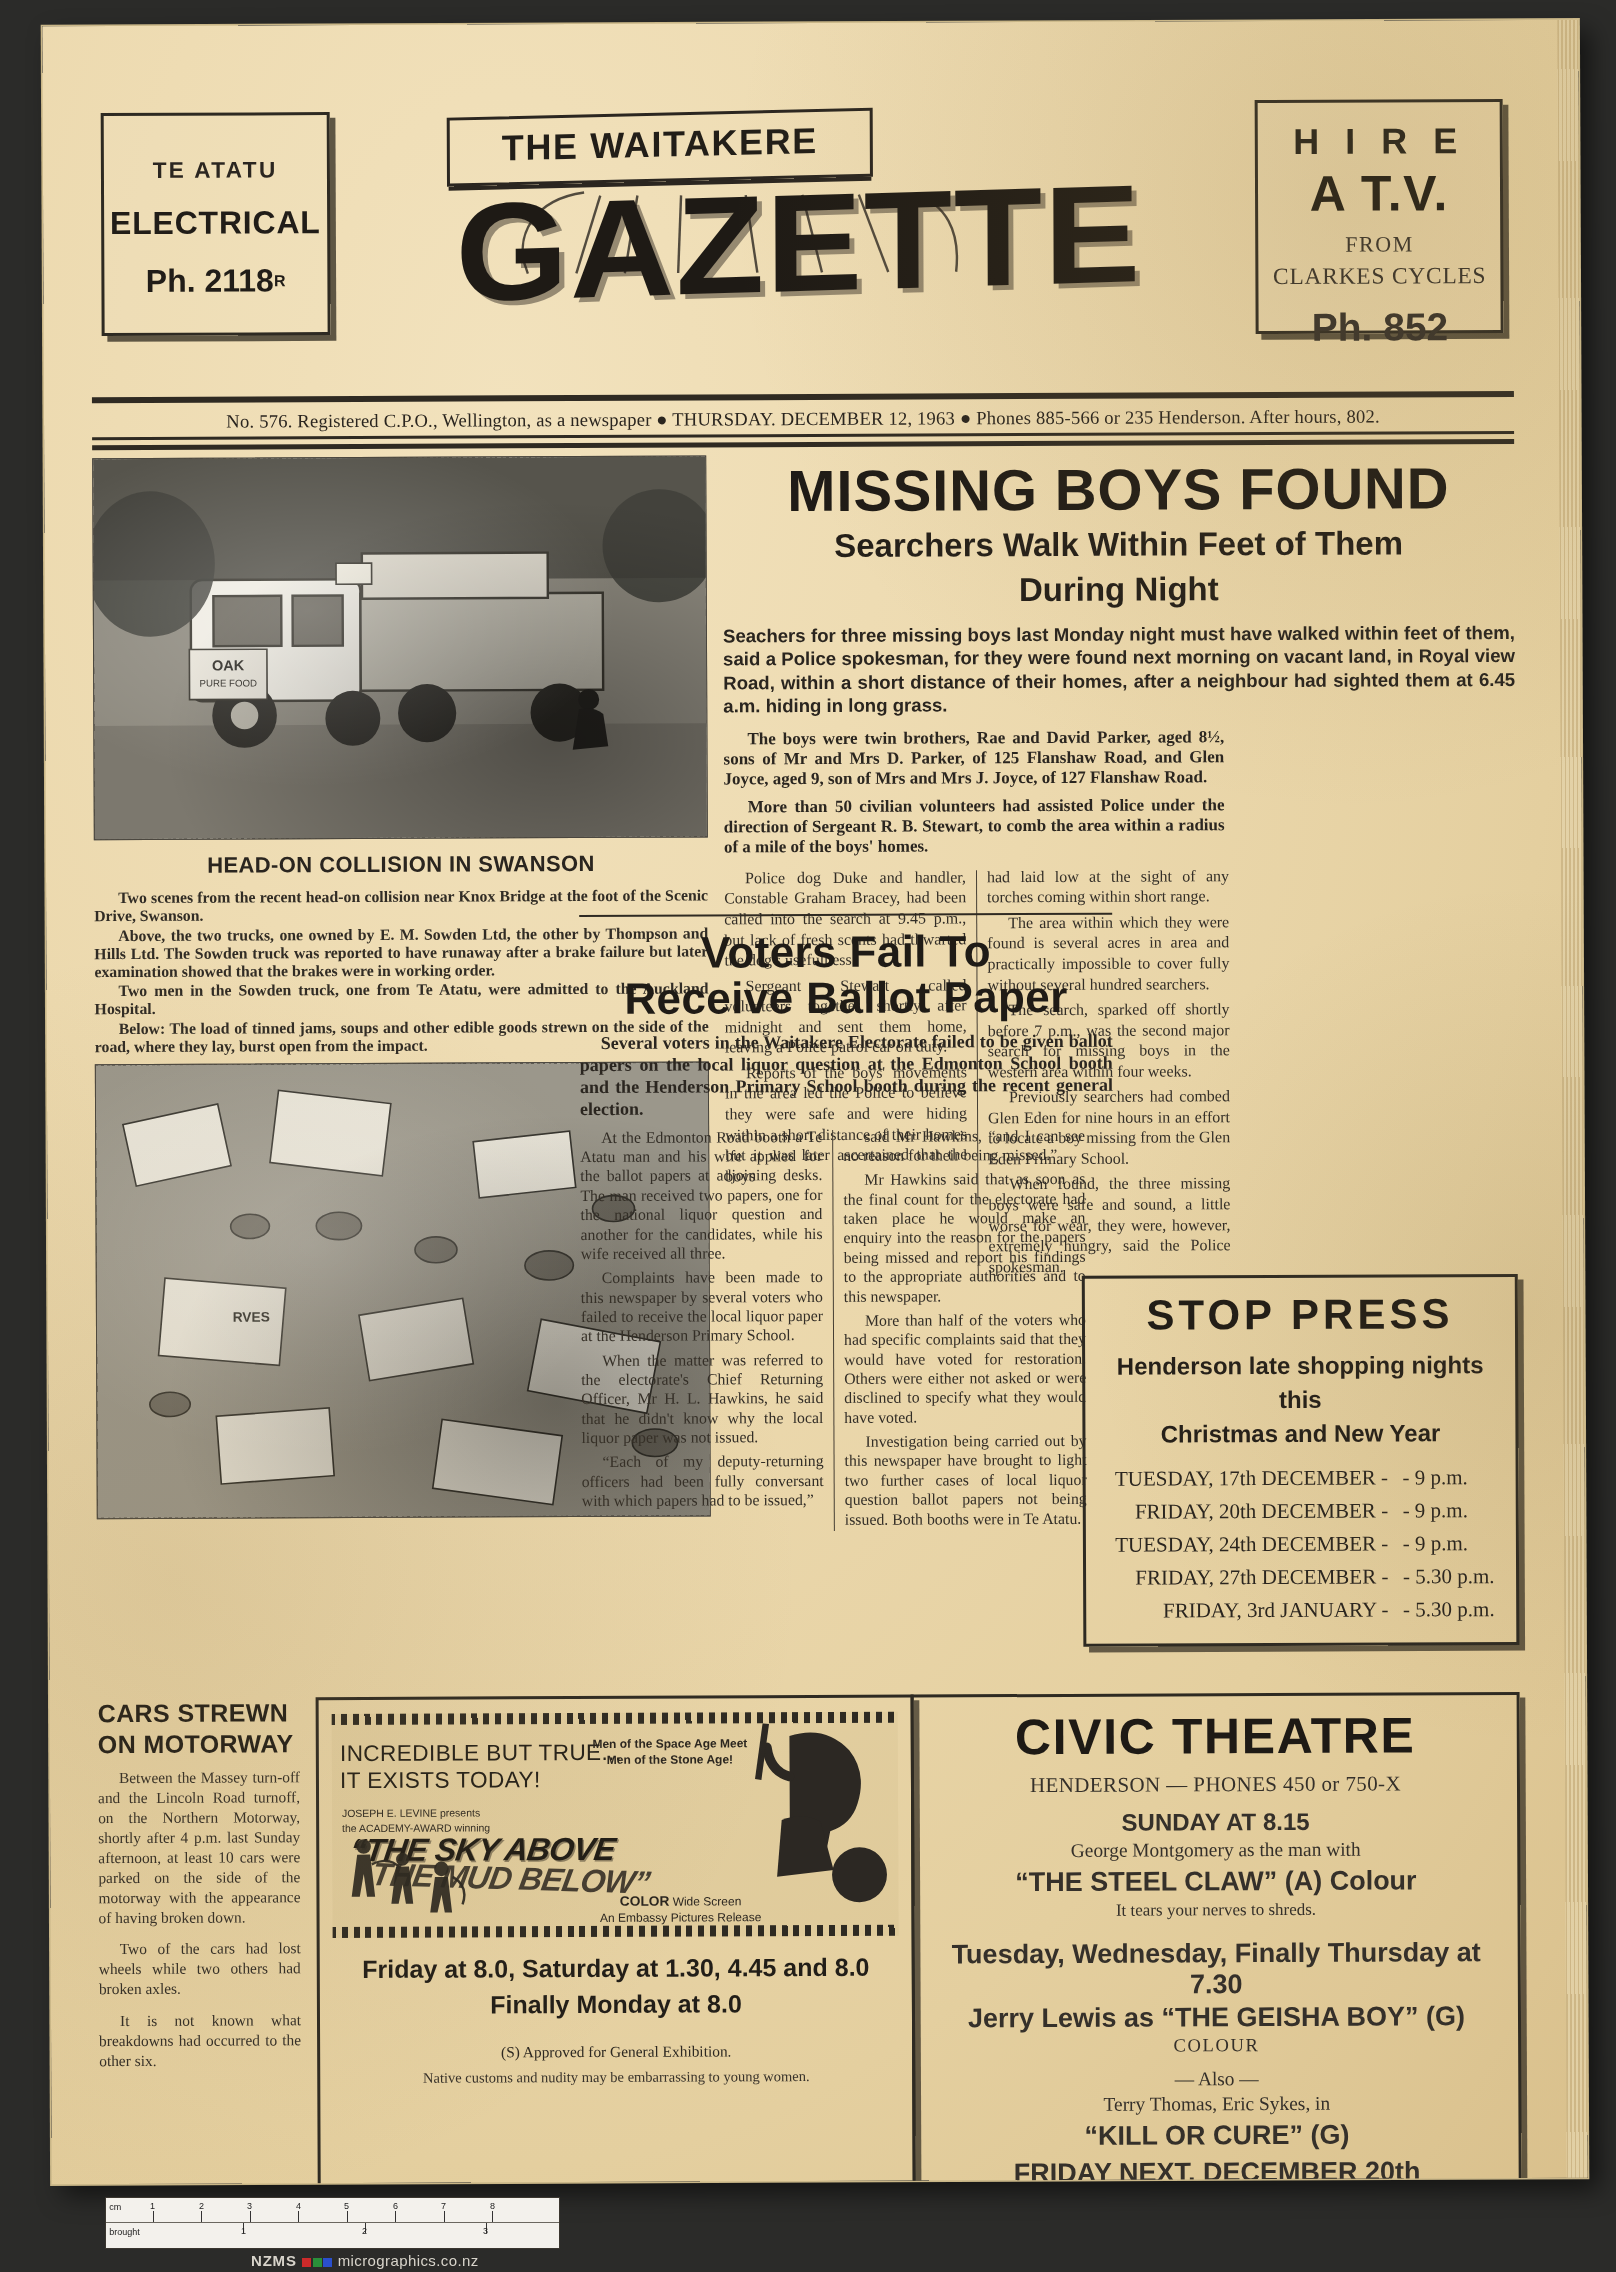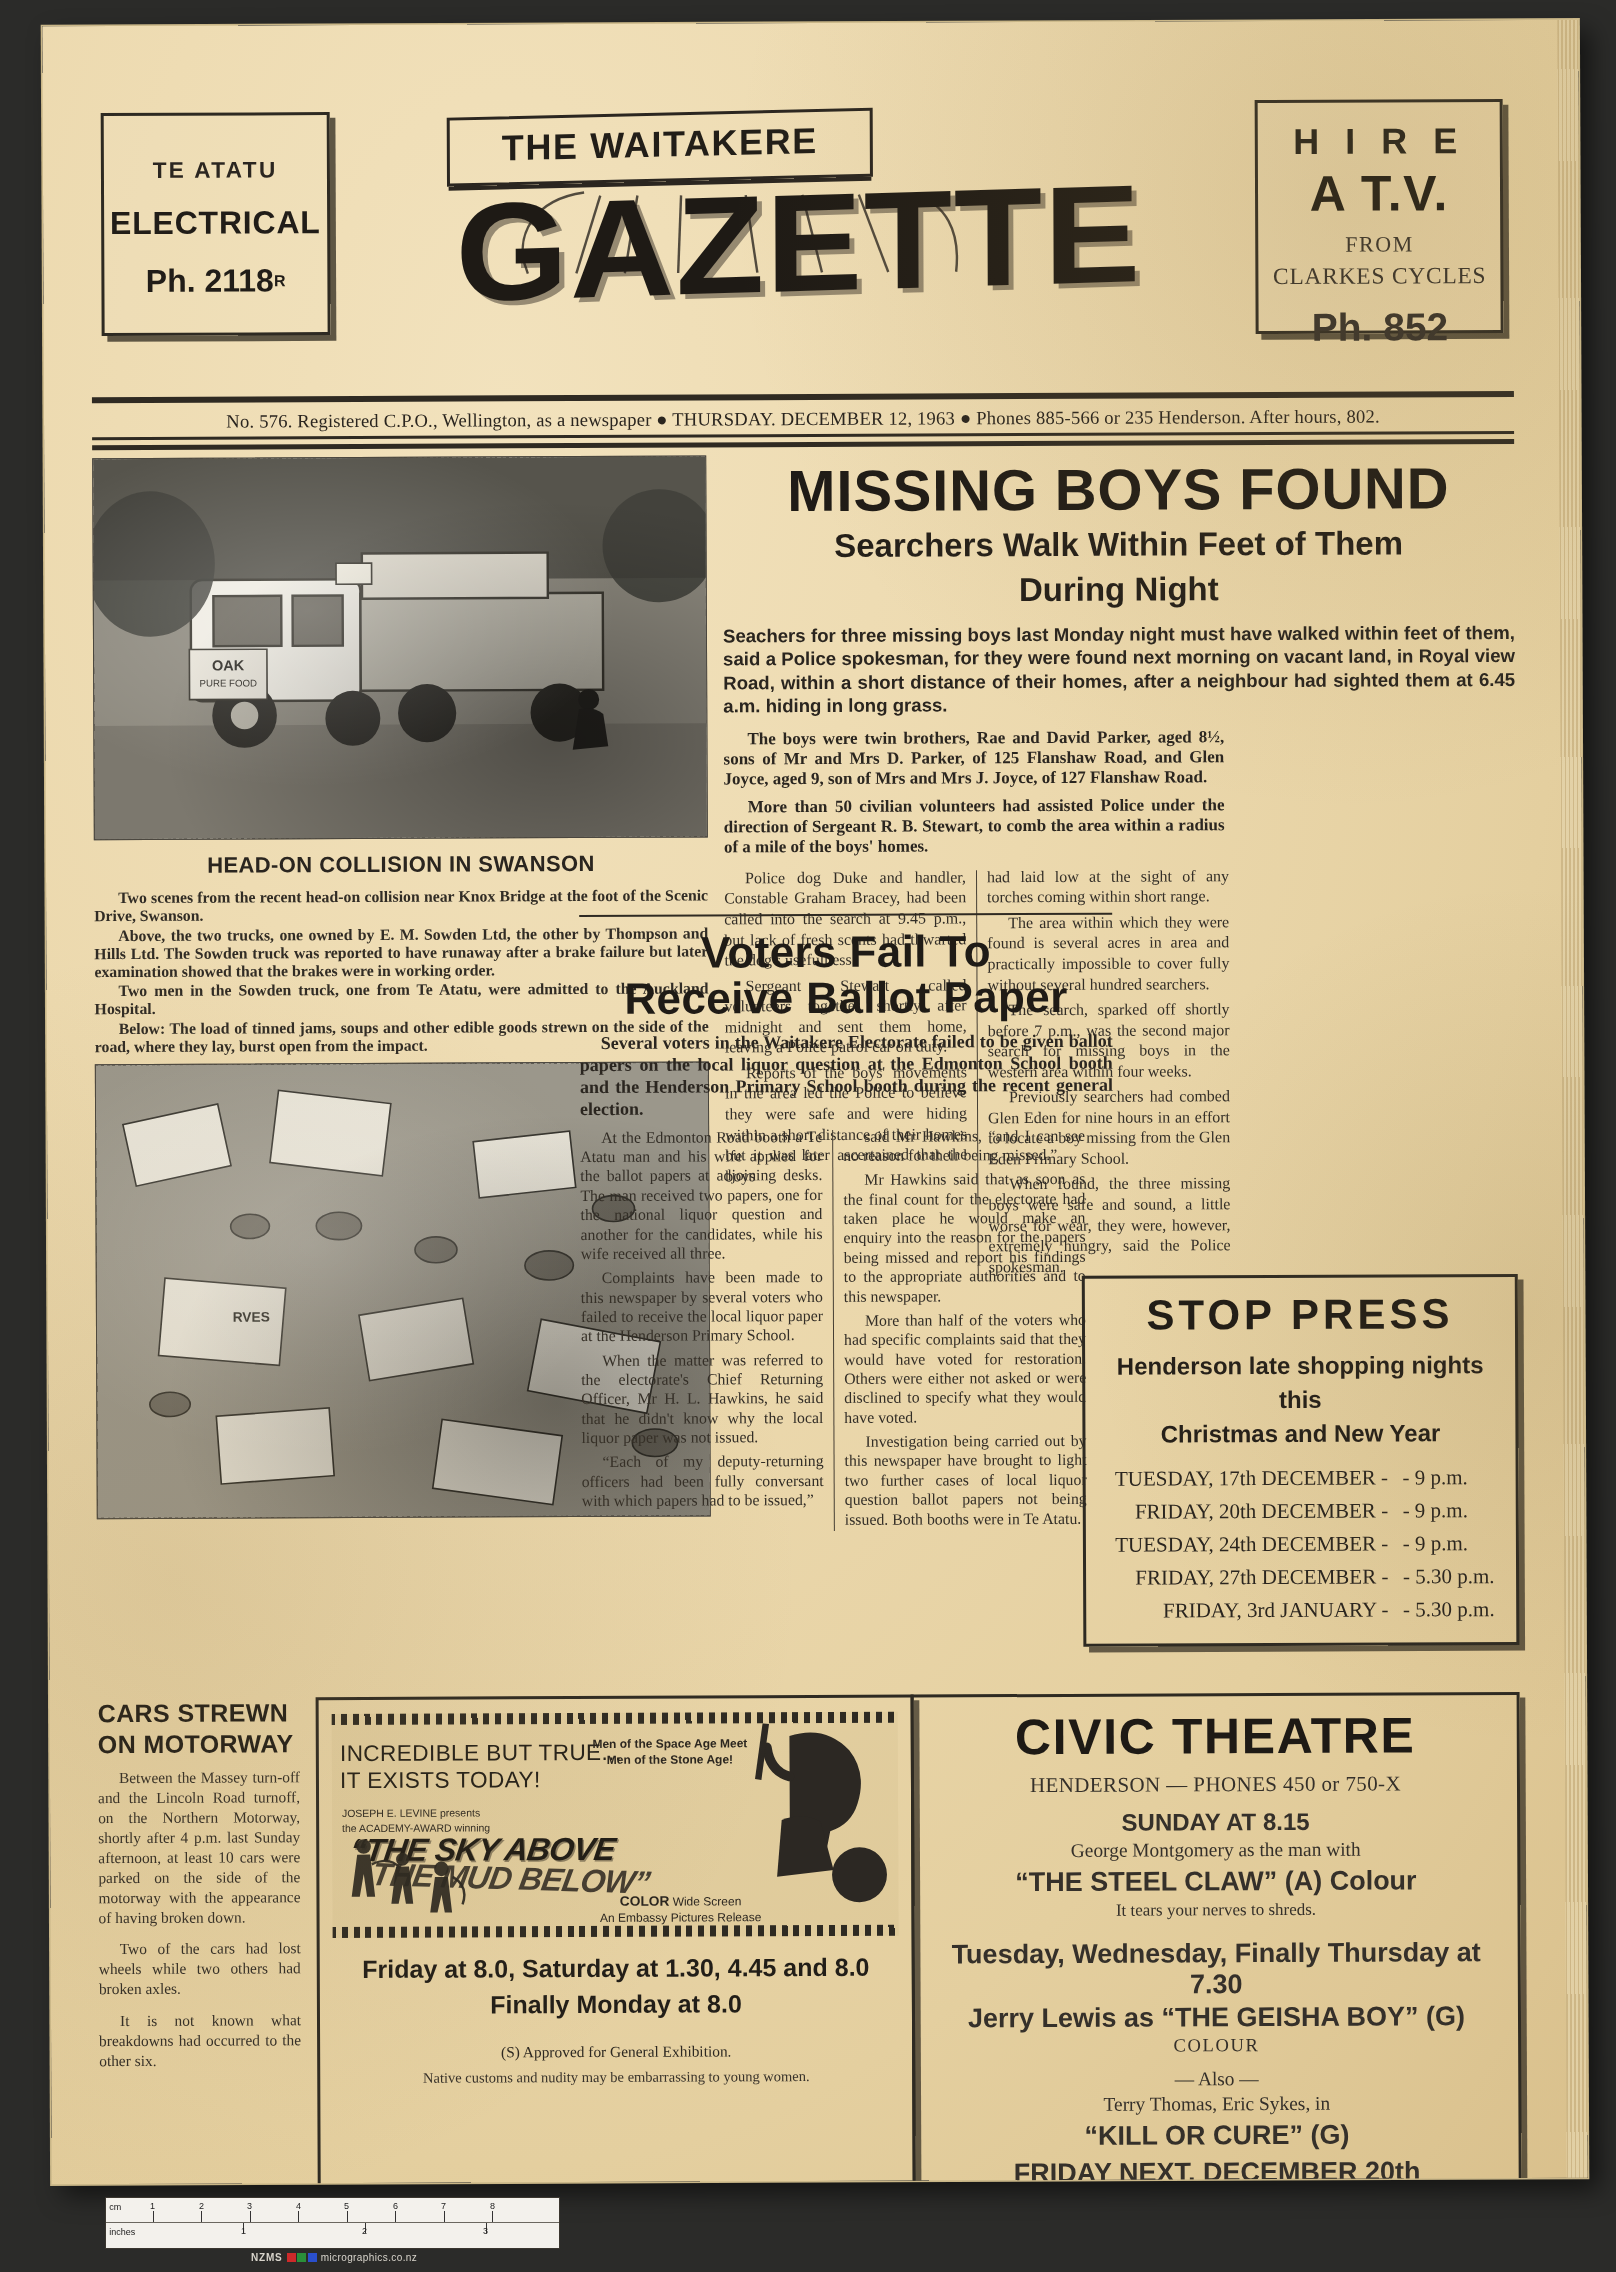--- a/index.html
+++ b/index.html
@@ -201,21 +201,21 @@
   .civ-c{font-family:"Liberation Serif",serif;font-size:18.6px;letter-spacing:1.6px;margin-top:1.6px;}
   .civ-also{font-family:"Liberation Serif",serif;font-size:19.4px;margin-top:11.3px;}
   
   #ruler{position:absolute;left:105px;top:2197px;width:453px;height:50px;
     background:#f3f1ec;border:1.6px solid #3a362f;z-index:70;}
   #ruler .row{position:relative;height:24px;border-bottom:0.8px solid #6b675f;}
   #ruler .lab{position:absolute;left:3.2px;top:4px;font-family:"Liberation Sans",sans-serif;font-size:9px;color:#222;}
   #ruler .tick{position:absolute;bottom:0;width:0.8px;background:#333;}
   #ruler .num{position:absolute;top:3.2px;font-family:"Liberation Sans",sans-serif;font-size:9px;color:#222;}
   #rulerfoot{position:absolute;left:251px;top:2252px;font-family:"Liberation Sans",sans-serif;
-    font-size:10px;color:#d8d4cb;letter-spacing:0.4px;z-index:70;}
+    font-size:15px;color:#d8d4cb;letter-spacing:0.4px;z-index:70;}
   #rulerfoot b{letter-spacing:0.8px;}
   .chip{display:inline-block;width:9px;height:9px;margin:0 0.8px -0.8px 0.8px;}
 </style>
 </head>
 <body>
 
 <div id="scan">
   <div class="edge"></div>
 
   <div id="sheet">
@@ -534,21 +534,21 @@
     <span class="tick" style="left:241px;height:11.3px;"></span>
       <span class="num" style="left:238px;">5</span>
     <span class="tick" style="left:289px;height:11.3px;"></span>
       <span class="num" style="left:287px;">6</span>
     <span class="tick" style="left:338px;height:11.3px;"></span>
       <span class="num" style="left:335px;">7</span>
     <span class="tick" style="left:386px;height:11.3px;"></span>
       <span class="num" style="left:384px;">8</span>
   </div>
   <div class="row" style="border-bottom:none;">
-    <span class="lab">inches</span>
+    <span class="lab">brought</span>
     <span class="tick" style="left:137px;height:9.7px;top:0;"></span>
       <span class="num" style="left:135px;">1</span>
     <span class="tick" style="left:259px;height:9.7px;top:0;"></span>
       <span class="num" style="left:256px;">2</span>
     <span class="tick" style="left:380px;height:9.7px;top:0;"></span>
       <span class="num" style="left:377px;">3</span>
   </div>
 </div>
 <div id="rulerfoot">
   <b>NZMS</b>

